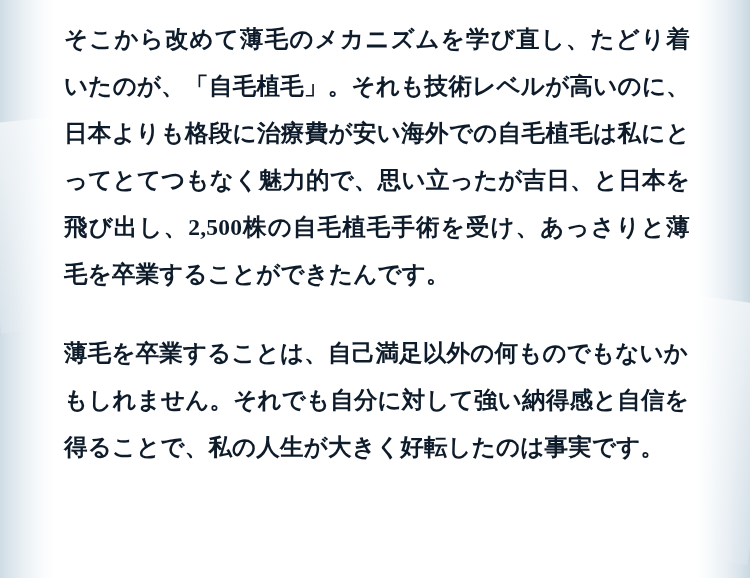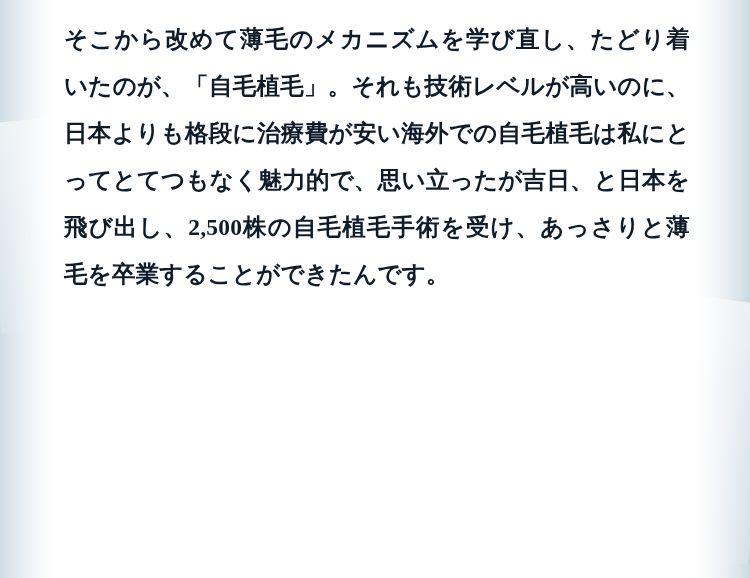--- a/index.html
+++ b/index.html
@@ -99,15 +99,16 @@
   <div class="edge edge-left">
     <div class="sheen-a"></div>
   </div>
 
   <div class="edge edge-right">
     <div class="sheen-b"></div>
   </div>
 
   <div class="content">
     <p class="para">そこから改めて薄毛のメカニズムを学び直し、たどり着いたのが、「自毛植毛」。それも技術レベルが高いのに、日本よりも格段に治療費が安い海外での自毛植毛は私にとってとてつもなく魅力的で、思い立ったが吉日、と日本を飛び出し、2,500株の自毛植毛手術を受け、あっさりと薄毛を卒業することができたんです。</p>
+    <p class="para last">薄毛を卒業することは、自己満足以外の何ものでもないかもしれません。それでも自分に対して強い納得感と自信を得ることで、私の人生が大きく好転したのは事実です。</p>
   </div>
 
 </div>
 
 </body></html>

